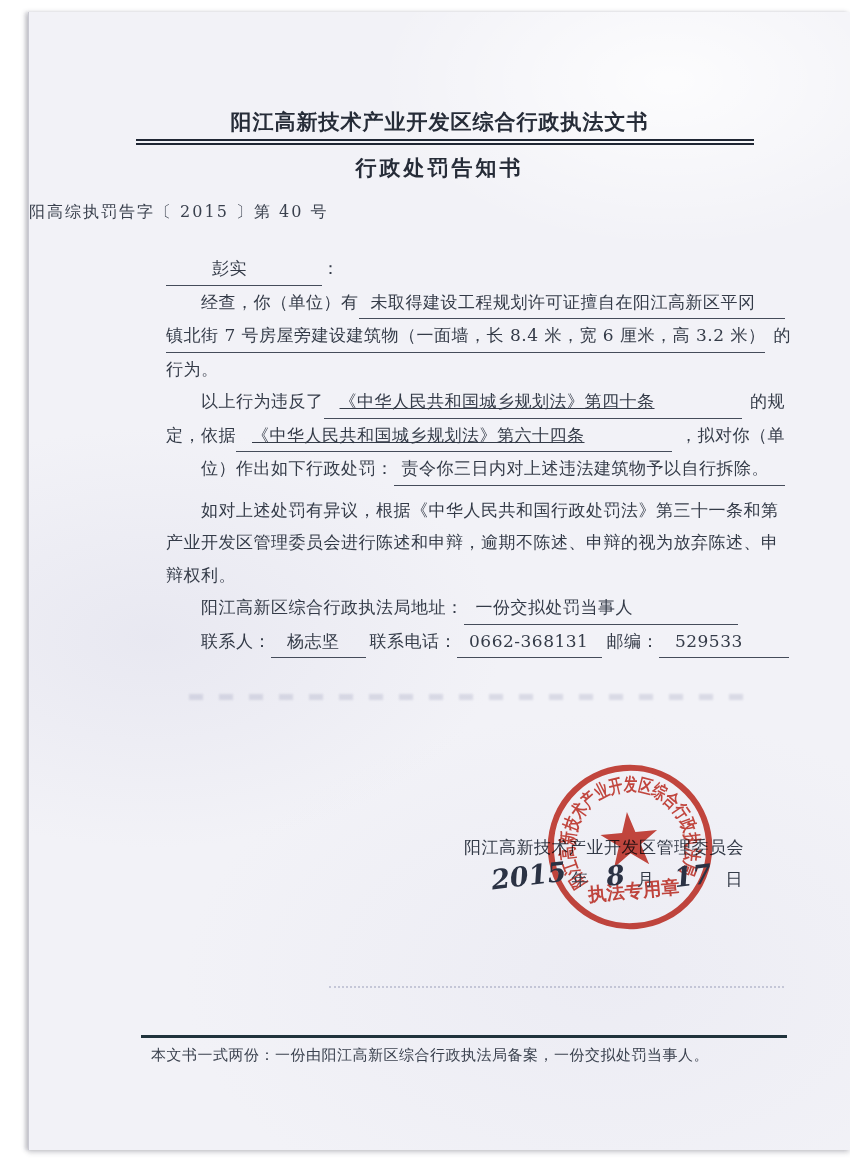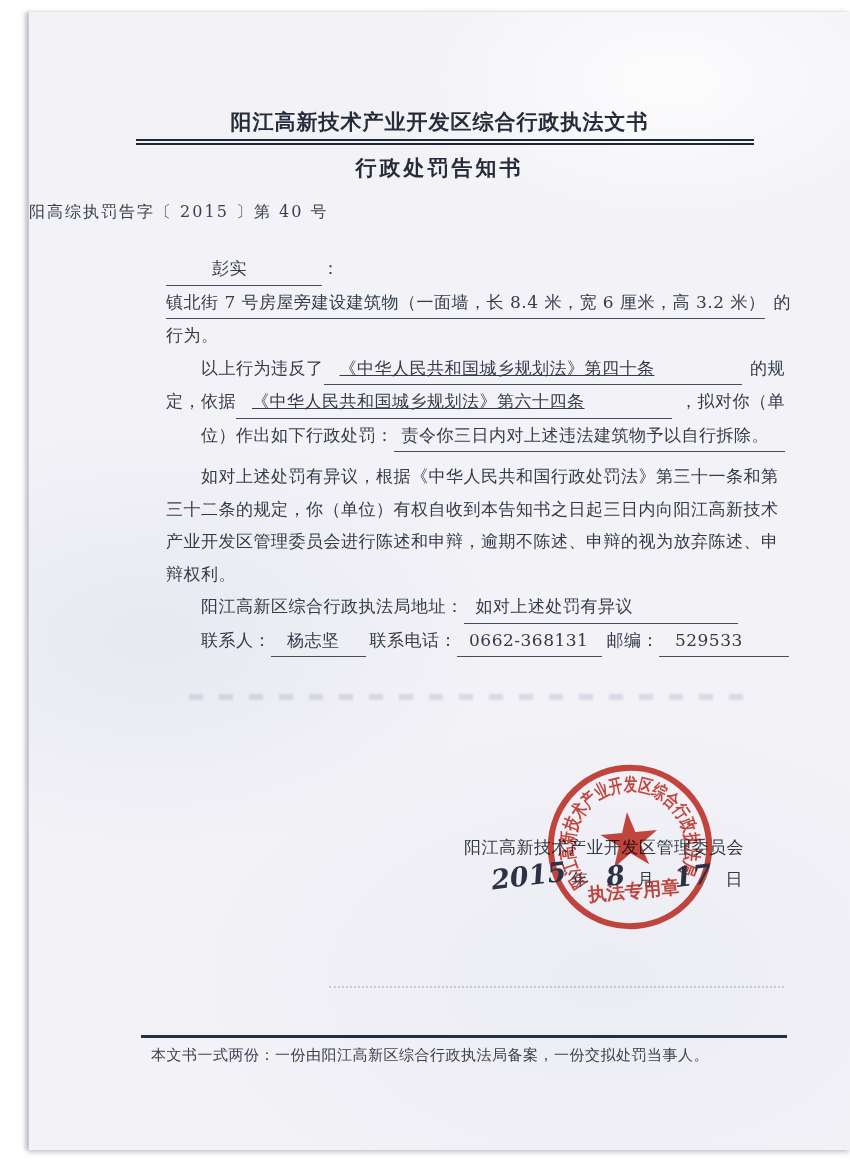--- a/index.html
+++ b/index.html
@@ -78,20 +78,24 @@
     <div class="title-rule"></div>
     <div class="doc-subtitle">行政处罚告知书</div>
     <div class="doc-number">阳高综执罚告字〔 2015 〕第 40 号</div>
 
     <div class="body-text">
       <div class="line">
         <span class="fill fill-salutation">彭实</span>
           <span>：</span>
       </div>
       <div class="line">
+        <span class="indent">经查，你（单位）有</span>
+          <span class="fill grow pl12">未取得建设工程规划许可证擅自在阳江高新区平冈</span>
+      </div>
+      <div class="line">
         <span class="fill grow">镇北街 7 号房屋旁建设建筑物（一面墙，长 8.4 米，宽 6 厘米，高 3.2 米）</span>
           <span class="pl8">的</span>
       </div>
       <div class="line">
         <span>行为。</span>
       </div>
       <div class="line">
         <span class="indent">以上行为违反了</span>
           <span class="fill grow pl16">《中华人民共和国城乡规划法》第四十条</span>
           <span class="pl8">的规</span>
@@ -102,31 +106,28 @@
           <span class="pl8">，拟对你（单</span>
       </div>
       <div class="line">
         <span class="indent">位）作出如下行政处罚：</span>
           <span class="fill grow pl8">责令你三日内对上述违法建筑物予以自行拆除。</span>
       </div>
       <div class="line gap8">
         <span class="indent">如对上述处罚有异议，根据《中华人民共和国行政处罚法》第三十一条和第</span>
       </div>
       <div class="line">
-        <span>三十二条的规定，你（单位）有权自收到本告知书之日起三日内向阳江高新技术</span>
-      </div>
-      <div class="line">
         <span>产业开发区管理委员会进行陈述和申辩，逾期不陈述、申辩的视为放弃陈述、申</span>
       </div>
       <div class="line">
         <span>辩权利。</span>
       </div>
       <div class="line">
         <span class="indent">阳江高新区综合行政执法局地址：</span>
-          <span class="fill addr-fill">如对上述处罚有异议</span>
+          <span class="fill addr-fill">一份交拟处罚当事人</span>
       </div>
       <div class="line">
         <span class="indent">联系人：</span>
           <span class="fill c-fill1">杨志坚</span>
           <span>联系电话：</span>
           <span class="fill c-fill2">0662-368131</span>
           <span>邮编：</span>
           <span class="fill c-fill3">529533</span>
       </div>
     </div>

